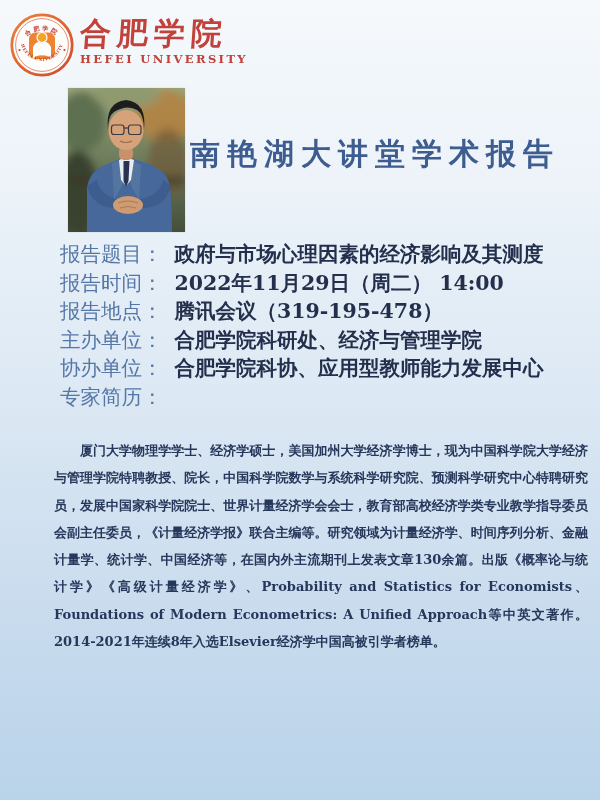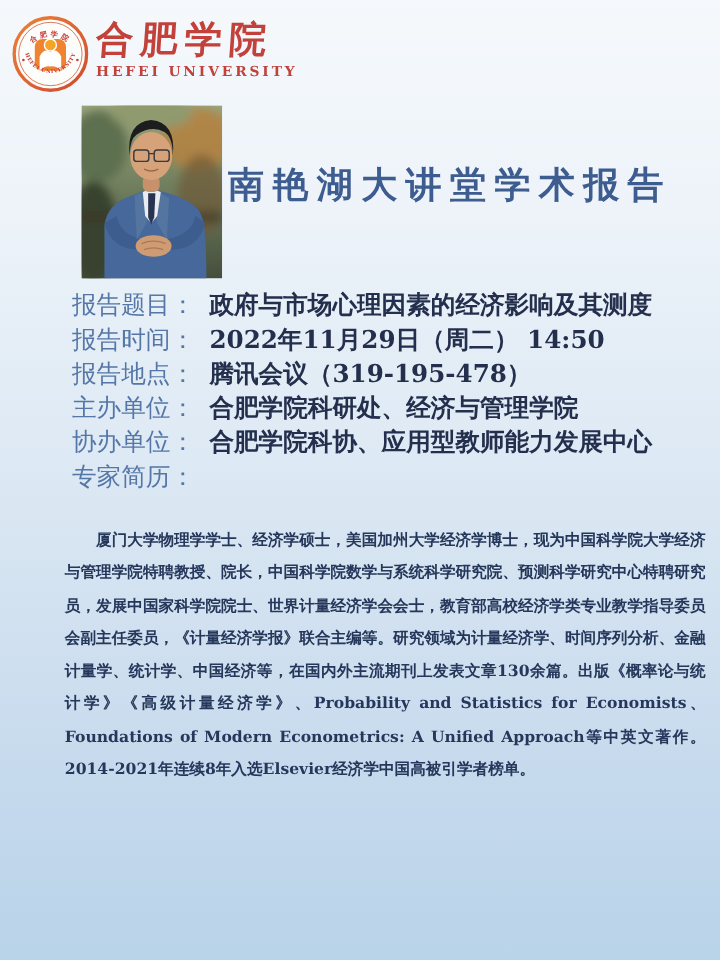--- a/index.html
+++ b/index.html
@@ -123,21 +123,21 @@
     <path d="M50,115 Q60,111 70,115 M52,120 Q60,117 68,120" fill="none" stroke="#a9795a" stroke-width="1"></path>
   </svg>
 
   <div class="lecture-title">南艳湖大讲堂学术报告</div>
 
   <div class="info">
     <div class="info-row">
       <span class="info-label">报告题目：</span><span class="info-value">政府与市场心理因素的经济影响及其测度</span>
     </div>
     <div class="info-row">
-      <span class="info-label">报告时间：</span><span class="info-value">2022年11月29日（周二） 14:50</span>
+      <span class="info-label">报告时间：</span><span class="info-value">2022年11月29日（周二） 14:00</span>
     </div>
     <div class="info-row">
       <span class="info-label">报告地点：</span><span class="info-value">腾讯会议（319-195-478）</span>
     </div>
     <div class="info-row">
       <span class="info-label">主办单位：</span><span class="info-value">合肥学院科研处、经济与管理学院</span>
     </div>
     <div class="info-row">
       <span class="info-label">协办单位：</span><span class="info-value">合肥学院科协、应用型教师能力发展中心</span>
     </div>

